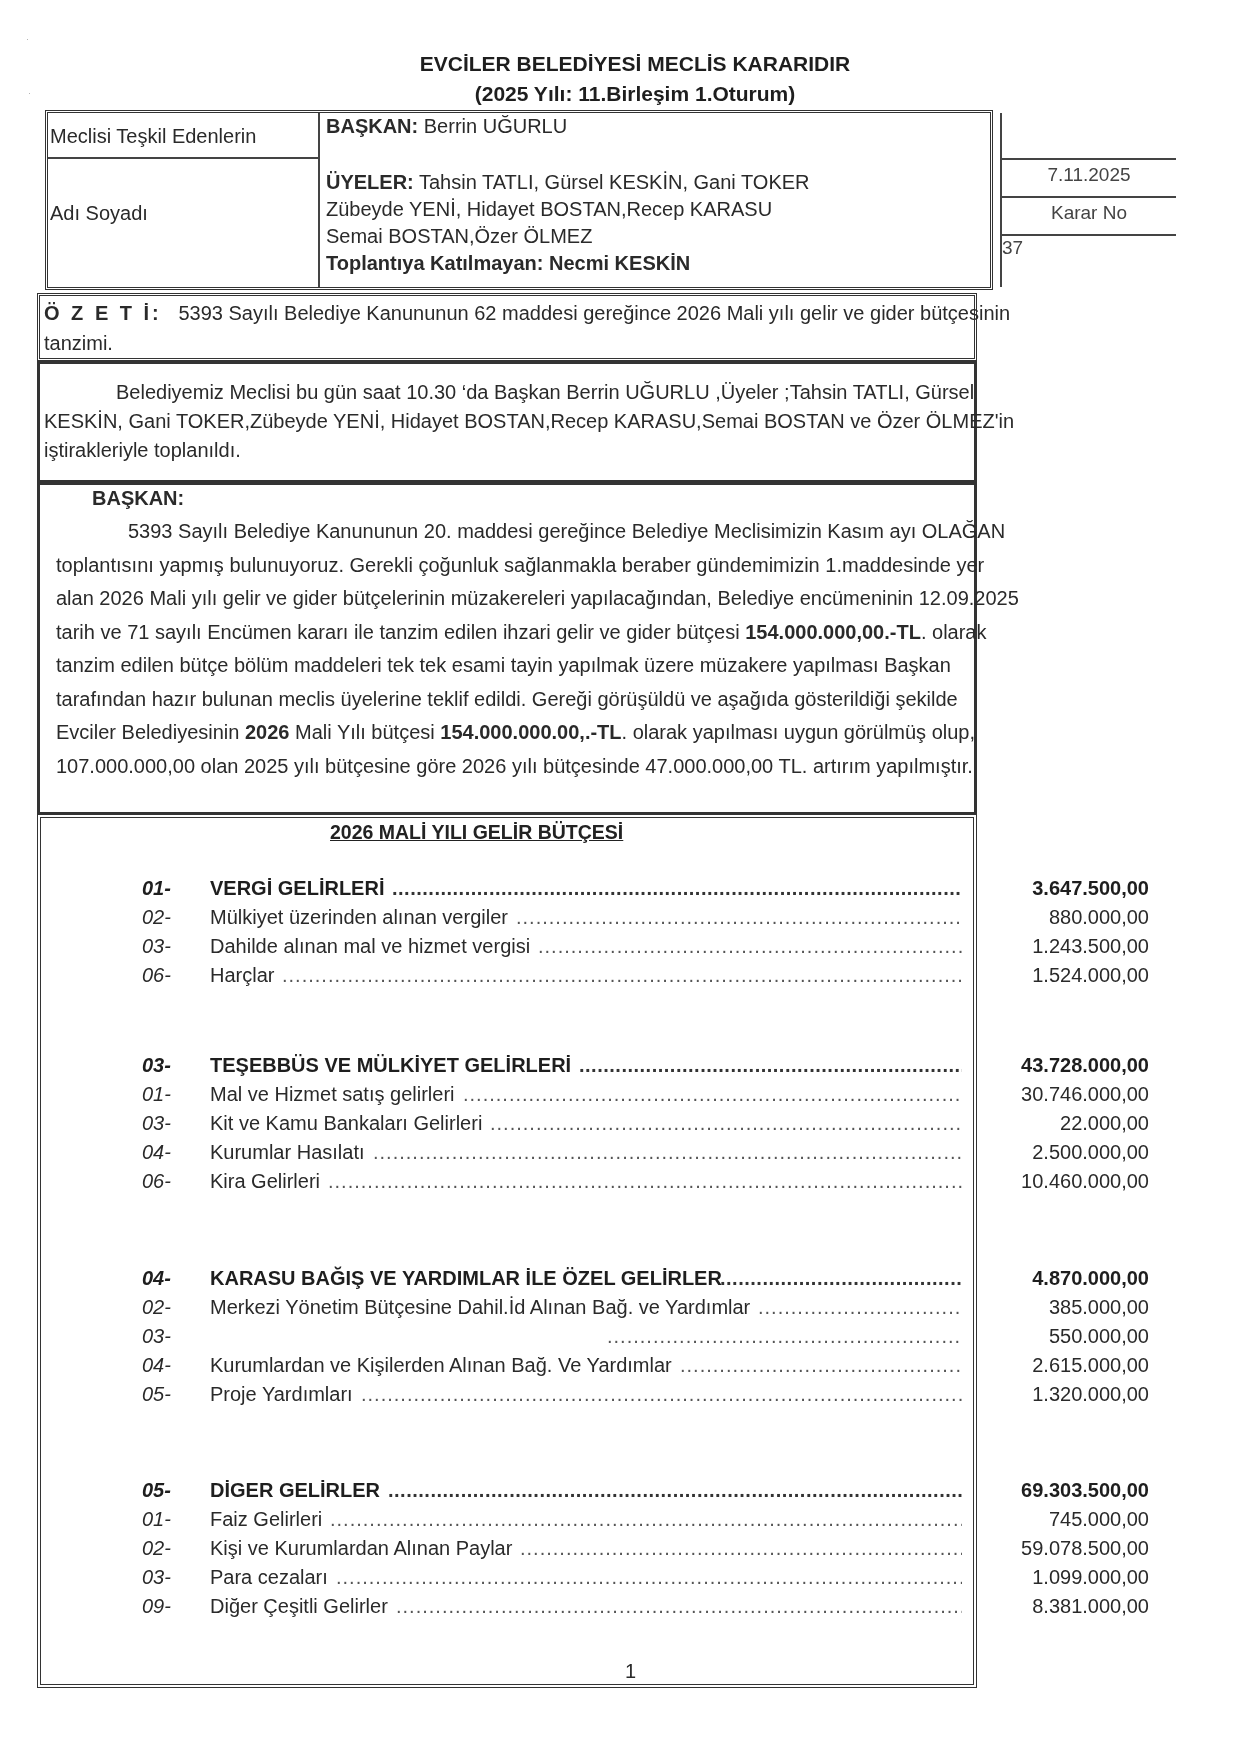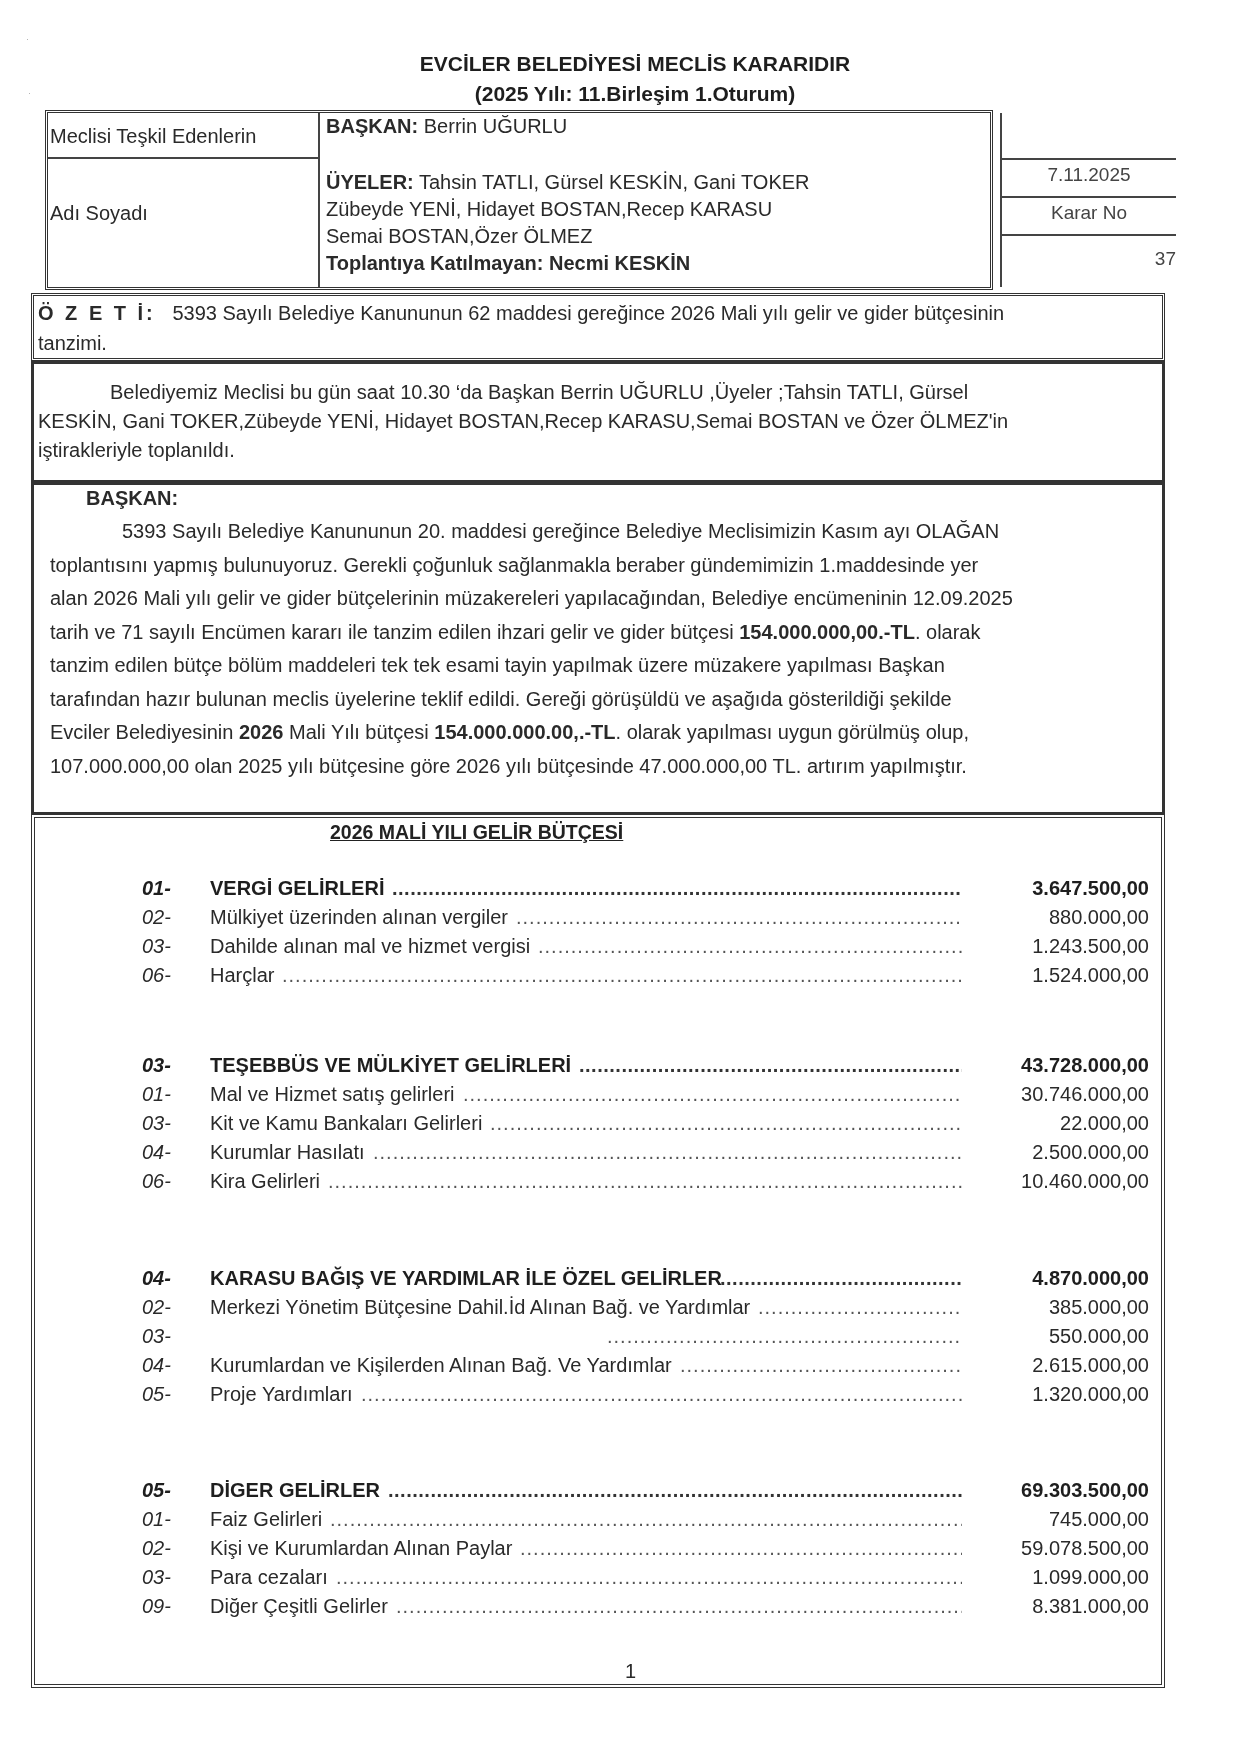--- a/index.html
+++ b/index.html
@@ -4,21 +4,21 @@
 <style>
   html, body { margin:0; padding:0; background:#ffffff; }
   body { width:1240px; height:1754px; position:relative; overflow:hidden;
          font-family:"Liberation Sans", sans-serif; color:#2a2a2a; }
   .abs { position:absolute; }
   .title { left:0; width:1270px; text-align:center; font-weight:bold; font-size:21px; color:#1e1e1e; }
   .hdr { left:45px; top:110px; width:948px; height:180px; border:3px double #333; box-sizing:border-box; }
   .hcell { position:absolute; box-sizing:border-box; font-size:20px; }
   .vline { position:absolute; background:#444; width:2px; }
   .hline { position:absolute; background:#444; height:2px; }
-  .box { position:absolute; left:31px; width:1134px; box-sizing:border-box; border:3px solid #333; }
+  .box { position:absolute; left:37px; width:940px; box-sizing:border-box; border:3px solid #333; }
   .para { font-size:20px; line-height:33.5px; }
   .bold { font-weight:bold; }
   .budget-title { position:absolute; left:330px; top:821px; font-size:19.5px; font-weight:bold; text-decoration:underline; color:#222; }
   .row { position:absolute; left:142px; width:1040px; height:29px; font-size:20px; white-space:nowrap; }
   .row .code { position:absolute; left:0; width:60px;font-style:italic; }
   .row .label { position:absolute; left:68px; }
   .row .dots { position:absolute; overflow:hidden; letter-spacing:1px; color:#555; }
   .row .amount { position:absolute; right:33px; text-align:right; }
   .row.head { font-weight:bold; color:#1e1e1e; }
   .row.head .dots { color:#333; letter-spacing:0.5px; font-weight:bold; }
@@ -50,21 +50,21 @@
   </div>
   <div class="hcell" style="left:278px;top:56px;line-height:27px">
     <div><span class="bold">ÜYELER:</span><span> Tahsin TATLI, Gürsel KESKİN, Gani TOKER</span></div>
     <div>Zübeyde YENİ, Hidayet BOSTAN,Recep KARASU</div>
     <div>Semai BOSTAN,Özer ÖLMEZ</div>
     <div class="bold">Toplantıya Katılmayan: Necmi KESKİN</div>
   </div>
 
   <div class="hcell" style="left:954px;top:51px;width:174px;text-align:center;font-size:19px;color:#444">7.11.2025</div>
   <div class="hcell" style="left:954px;top:89px;width:174px;text-align:center;font-size:19px;color:#444">Karar No</div>
-  <div class="hcell" style="left:954px;top:135px;width:174px;text-align:right;font-size:19px;color:#444">37</div>
+  <div class="hcell" style="left:954px;top:124px;width:174px;text-align:left;font-size:19px;color:#444">37</div>
 </div>
 
 <div class="box" style="top:293px;height:68px;border:3px double #333">
   <div class="para abs" style="left:4px;top:2px;width:1120px;line-height:30px">
     <span class="bold" style="letter-spacing:3px">Ö Z E T İ:</span>&nbsp;&nbsp;&nbsp;<span>5393 Sayılı Belediye Kanununun 62 maddesi gereğince 2026 Mali yılı gelir ve gider bütçesinin</span><br>
     <span>tanzimi.</span>
   </div>
 </div>
 
 <div class="box" style="top:361px;height:122px">

